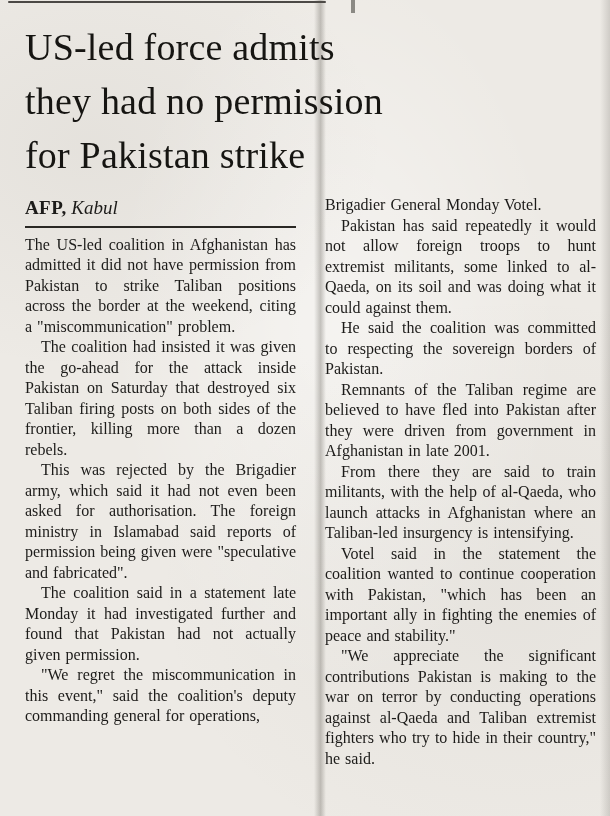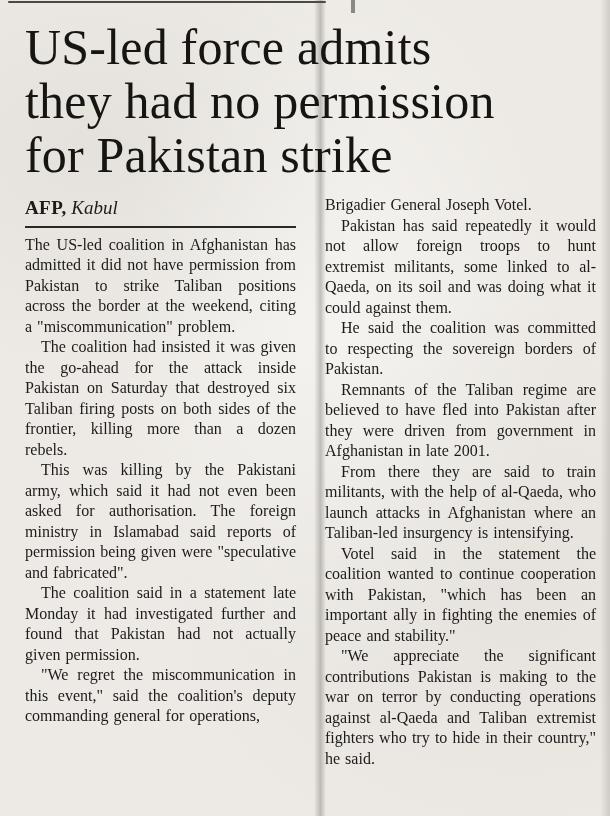--- a/index.html
+++ b/index.html
@@ -19,21 +19,21 @@
     color:var(--ink);
   }
   .scan-top-line{position:absolute;top:1px;left:8px;width:318px;height:2px;background:#23211e;opacity:.8;border-radius:1px;}
   .scan-fold-tick{position:absolute;top:0;left:351px;width:4px;height:13px;background:#3a3833;opacity:.55;}
   .fold-crease{position:absolute;top:0;left:314px;width:12px;height:816px;
     background:linear-gradient(to right, rgba(0,0,0,0) 0%, rgba(82,78,70,0.26) 45%, rgba(82,78,70,0.30) 55%, rgba(0,0,0,0) 100%);}
   .right-edge-shade{position:absolute;top:0;right:0;width:10px;height:816px;
     background:linear-gradient(to right, rgba(0,0,0,0), rgba(70,66,60,0.18));}
 
   .clip{position:absolute;left:25px;top:20px;width:571px;}
-  .headline{font-size:50px;line-height:54px;letter-spacing:.2px;font-weight:400;color:#161512;margin:0 0 13px 0;}
+  .headline{font-size:38px;line-height:54px;letter-spacing:.2px;font-weight:400;color:#161512;margin:0 0 13px 0;}
   .headline .hl-line{display:block;}
 
   .cols{display:flex;gap:29px;}
   .col{width:271px;font-size:16px;line-height:20.5px;text-align:justify;hyphens:auto;-webkit-hyphens:auto;}
 
   .byline{margin:3px 0 7px 0;font-size:19px;}
   .agency{font-weight:700;letter-spacing:.4px;}
   .place{font-style:italic;}
   .rule{border:none;border-top:2px solid #2a2824;margin:0 0 7px 0;}
 
@@ -61,30 +61,30 @@
     <div class="col">
       <div class="byline">
         <span class="agency">AFP,</span>
         <span class="place">Kabul</span>
       </div>
       <hr class="rule">
       <div class="paras">
 
       <p>The US-led coalition in Afghanistan has admitted it did not have permission from Pakistan to strike Taliban positions across the border at the weekend, citing a "miscommunication" problem.</p>
           <p>The coalition had insisted it was given the go-ahead for the attack inside Pakistan on Saturday that destroyed six Taliban firing posts on both sides of the frontier, killing more than a dozen rebels.</p>
-          <p>This was killing by the Pakistani army, which said it had not even been asked for authorisation. The foreign ministry in Islamabad said reports of permission being given were "speculative and fabricated".</p>
+          <p>This was rejected by the Brigadier army, which said it had not even been asked for authorisation. The foreign ministry in Islamabad said reports of permission being given were "speculative and fabricated".</p>
           <p>The coalition said in a statement late Monday it had investigated further and found that Pakistan had not actually given permission.</p>
           <p>"We regret the miscommunication in this event," said the coalition's deputy commanding general for operations,</p>
         </div>
     </div>
 
     <div class="col">
       <div class="paras">
 
-      <p>Brigadier General Joseph Votel.</p>
+      <p>Brigadier General Monday Votel.</p>
           <p>Pakistan has said repeatedly it would not allow foreign troops to hunt extremist militants, some linked to al-Qaeda, on its soil and was doing what it could against them.</p>
           <p>He said the coalition was committed to respecting the sovereign borders of Pakistan.</p>
           <p>Remnants of the Taliban regime are believed to have fled into Pakistan after they were driven from government in Afghanistan in late 2001.</p>
           <p>From there they are said to train militants, with the help of al-Qaeda, who launch attacks in Afghanistan where an Taliban-led insurgency is intensifying.</p>
           <p>Votel said in the statement the coalition wanted to continue cooperation with Pakistan, "which has been an important ally in fighting the enemies of peace and stability."</p>
           <p>"We appreciate the significant contributions Pakistan is making to the war on terror by conducting operations against al-Qaeda and Taliban extremist fighters who try to hide in their country," he said.</p>
         </div>
     </div>
 
   </div>

